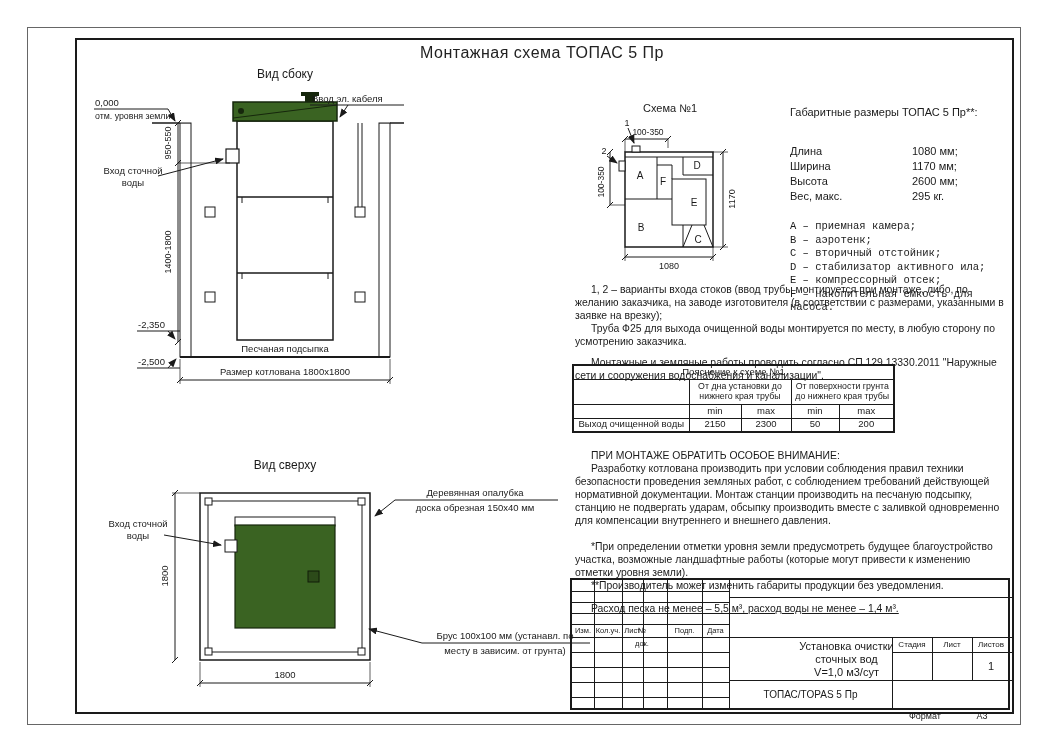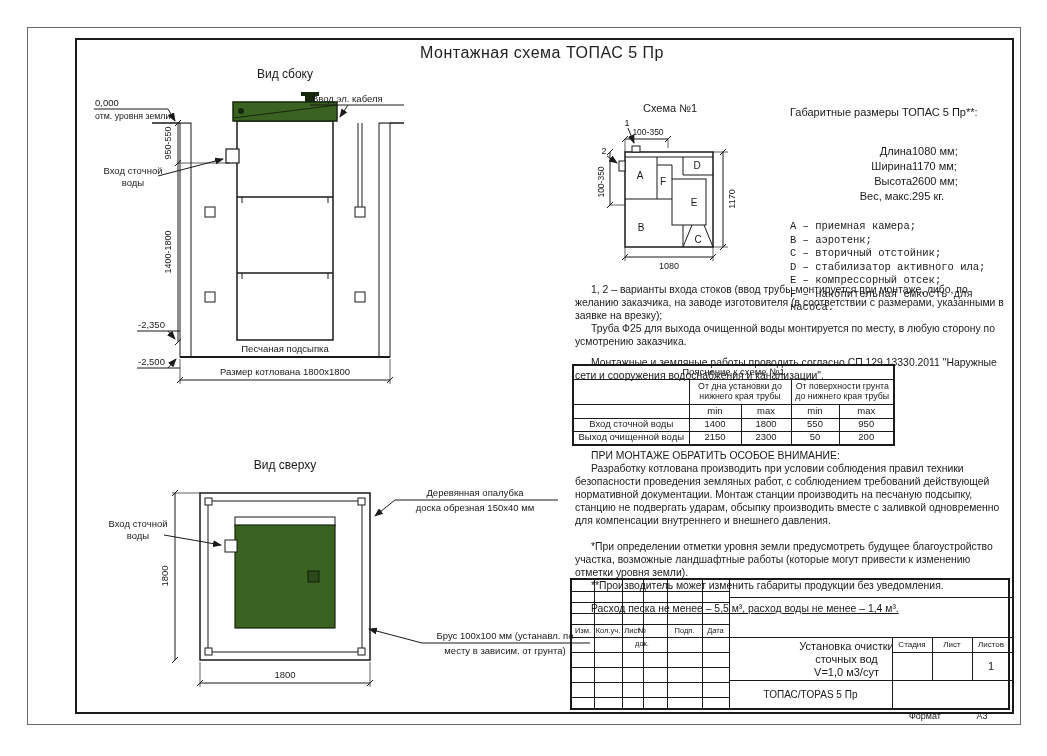--- a/index.html
+++ b/index.html
@@ -7,21 +7,21 @@
        font-family:"Liberation Sans",sans-serif;color:#1a1a1a;}
   .abs{position:absolute;}
   svg text{font-family:"Liberation Sans",sans-serif;fill:#1a1a1a;}
   .page-border{left:27px;top:27px;width:992px;height:696px;border:1px solid #666;}
   .frame{left:75px;top:38px;width:935px;height:672px;border:2px solid #1a1a1a;}
   .page-title{left:292px;top:44px;width:500px;text-align:center;font-size:16px;letter-spacing:.5px;color:#222;}
   
   .gabarit{left:790px;top:106px;width:218px;font-size:11px;}
   .gabarit .gtitle{margin-bottom:26px;}
   .spec-row{display:flex;height:15px;line-height:15px;}
-  .spec-row .n{width:122px;text-align:right;}
+  .spec-row .n{width:122px;}
   .legend{margin-top:16px;}
   .legend div{height:13.5px;line-height:13.5px;font-size:10.5px;font-family:Liberation Mono, monospace;}
   .notes{left:575px;top:283px;width:432px;font-size:10.4px;line-height:1.25;}
   .notes p{margin:0;text-indent:16px;}
   .notes p.gap{margin-top:8px;}
   .exp-table{left:572px;top:364px;position:absolute;border-collapse:collapse;table-layout:fixed;}
   .exp-table td{border:1px solid #1a1a1a;text-align:center;font-size:9.5px;padding:0;line-height:1.1;}
   .exp-table{border:2px solid #1a1a1a;}
   .exp-table .ttl{height:14px;}
   .exp-table .grp td{height:24px;font-size:8.8px;}
@@ -369,27 +369,20 @@
     <td colspan="2">От поверхности грунта до нижнего края трубы</td>
   </tr>
   <tr class="mm">
     <td></td>
     <td>min</td>
     <td>max</td>
     <td>min</td>
     <td>max</td>
   </tr>
   <tr class="dr">
-    <td>Вход сточной воды</td>
-    <td>1400</td>
-    <td>1800</td>
-    <td>550</td>
-    <td>950</td>
-  </tr>
-  <tr class="dr">
     <td>Выход очищенной воды</td>
     <td>2150</td>
     <td>2300</td>
     <td>50</td>
     <td>200</td>
   </tr>
 </tbody>
   </table>
 
 <div class="abs attention">

